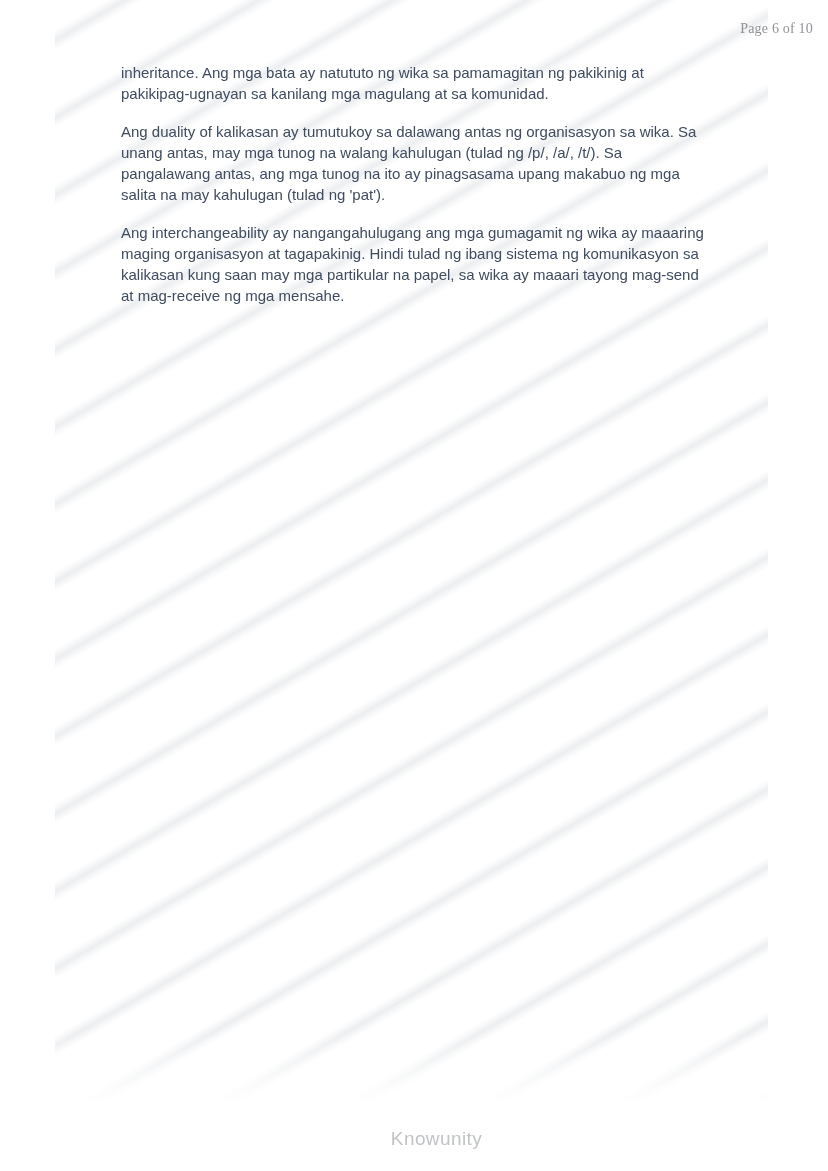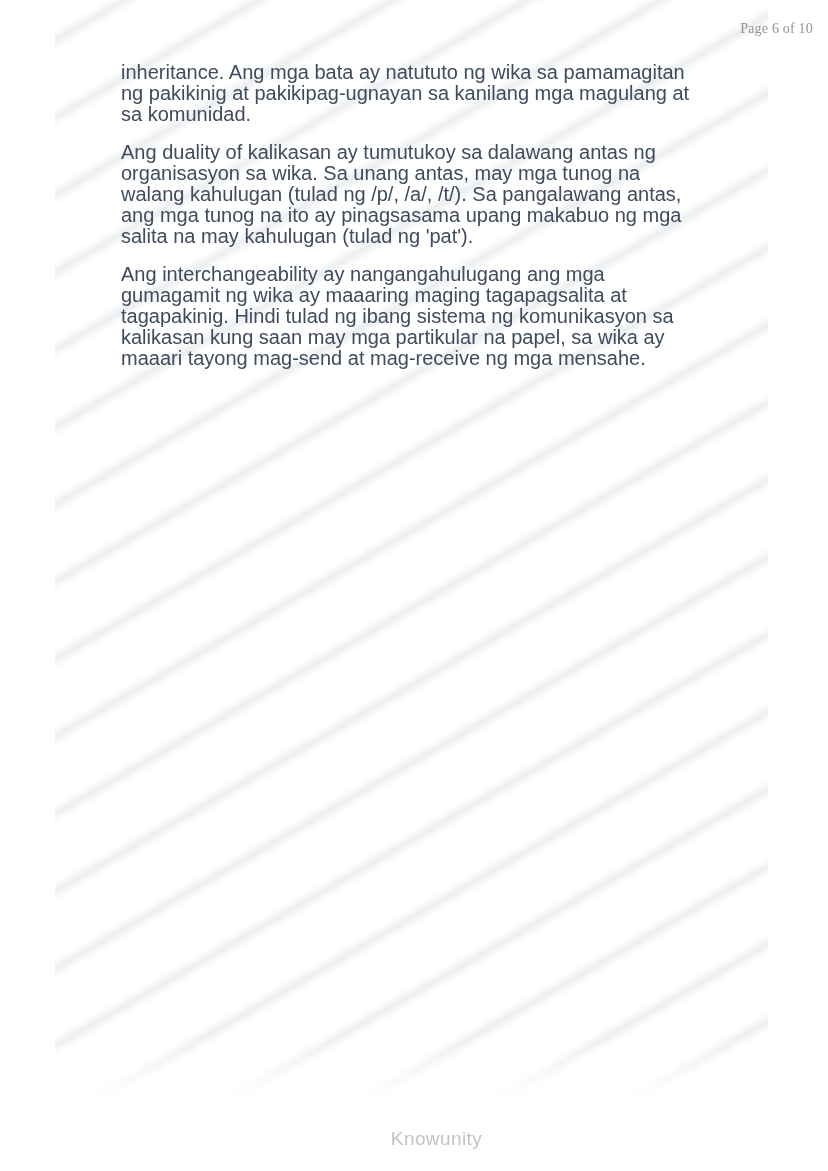--- a/index.html
+++ b/index.html
@@ -51,21 +51,21 @@
     font-family: "Liberation Serif", serif;
     font-size: 14px;
     color: var(--header-text, #8f9295);
     letter-spacing: 0.2px;
   }
   .content {
     position: absolute;
     left: 121px;
     top: 62px;
     width: 588px;
-    font-size: 20px;
+    font-size: 15px;
     line-height: 21px;
     color: var(--body-text, #3f4b5f);
   }
   .content p {
     margin: 0 0 17px 0;
   }
   .page-footer {
     position: absolute;
     left: 0;
     top: 1128px;
@@ -81,18 +81,18 @@
 
 <div class="page">
 
   <div class="stripes"></div>
 
   <div class="page-header">Page 6 of 10</div>
 
   <main class="content">
     <p>inheritance. Ang mga bata ay natututo ng wika sa pamamagitan ng pakikinig at pakikipag-ugnayan sa kanilang mga magulang at sa komunidad.</p>
     <p>Ang duality of kalikasan ay tumutukoy sa dalawang antas ng organisasyon sa wika. Sa unang antas, may mga tunog na walang kahulugan (tulad ng /p/, /a/, /t/). Sa pangalawang antas, ang mga tunog na ito ay pinagsasama upang makabuo ng mga salita na may kahulugan (tulad ng 'pat').</p>
-    <p>Ang interchangeability ay nangangahulugang ang mga gumagamit ng wika ay maaaring maging tagapagsalita at tagapakinig. Hindi tulad ng ibang sistema ng komunikasyon sa kalikasan kung saan may mga partikular na papel, sa wika ay maaari tayong mag-send at mag-receive ng mga mensahe.</p>
+    <p>Ang interchangeability ay nangangahulugang ang mga gumagamit ng wika ay maaaring maging organisasyon at tagapakinig. Hindi tulad ng ibang sistema ng komunikasyon sa kalikasan kung saan may mga partikular na papel, sa wika ay maaari tayong mag-send at mag-receive ng mga mensahe.</p>
   </main>
 
   <div class="page-footer">Knowunity</div>
 
 </div>
 
 </body></html>

